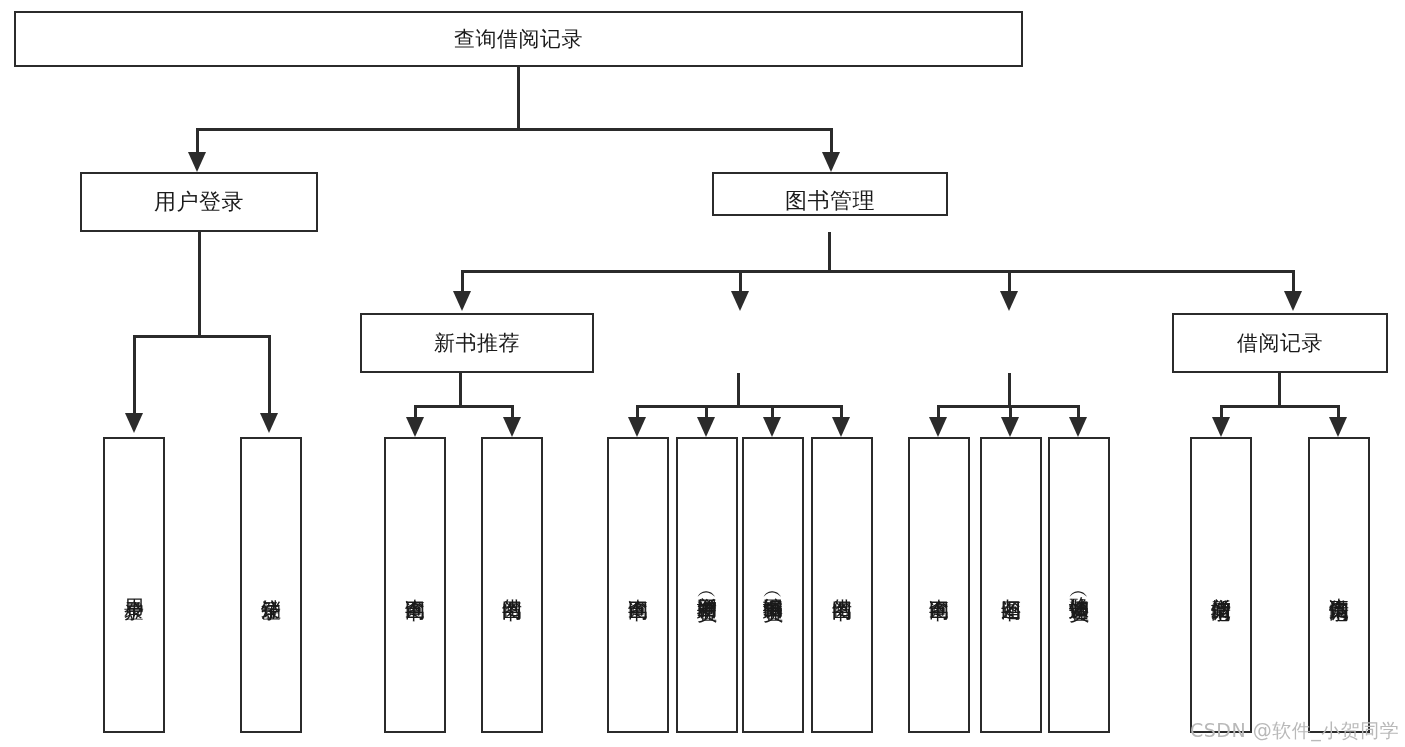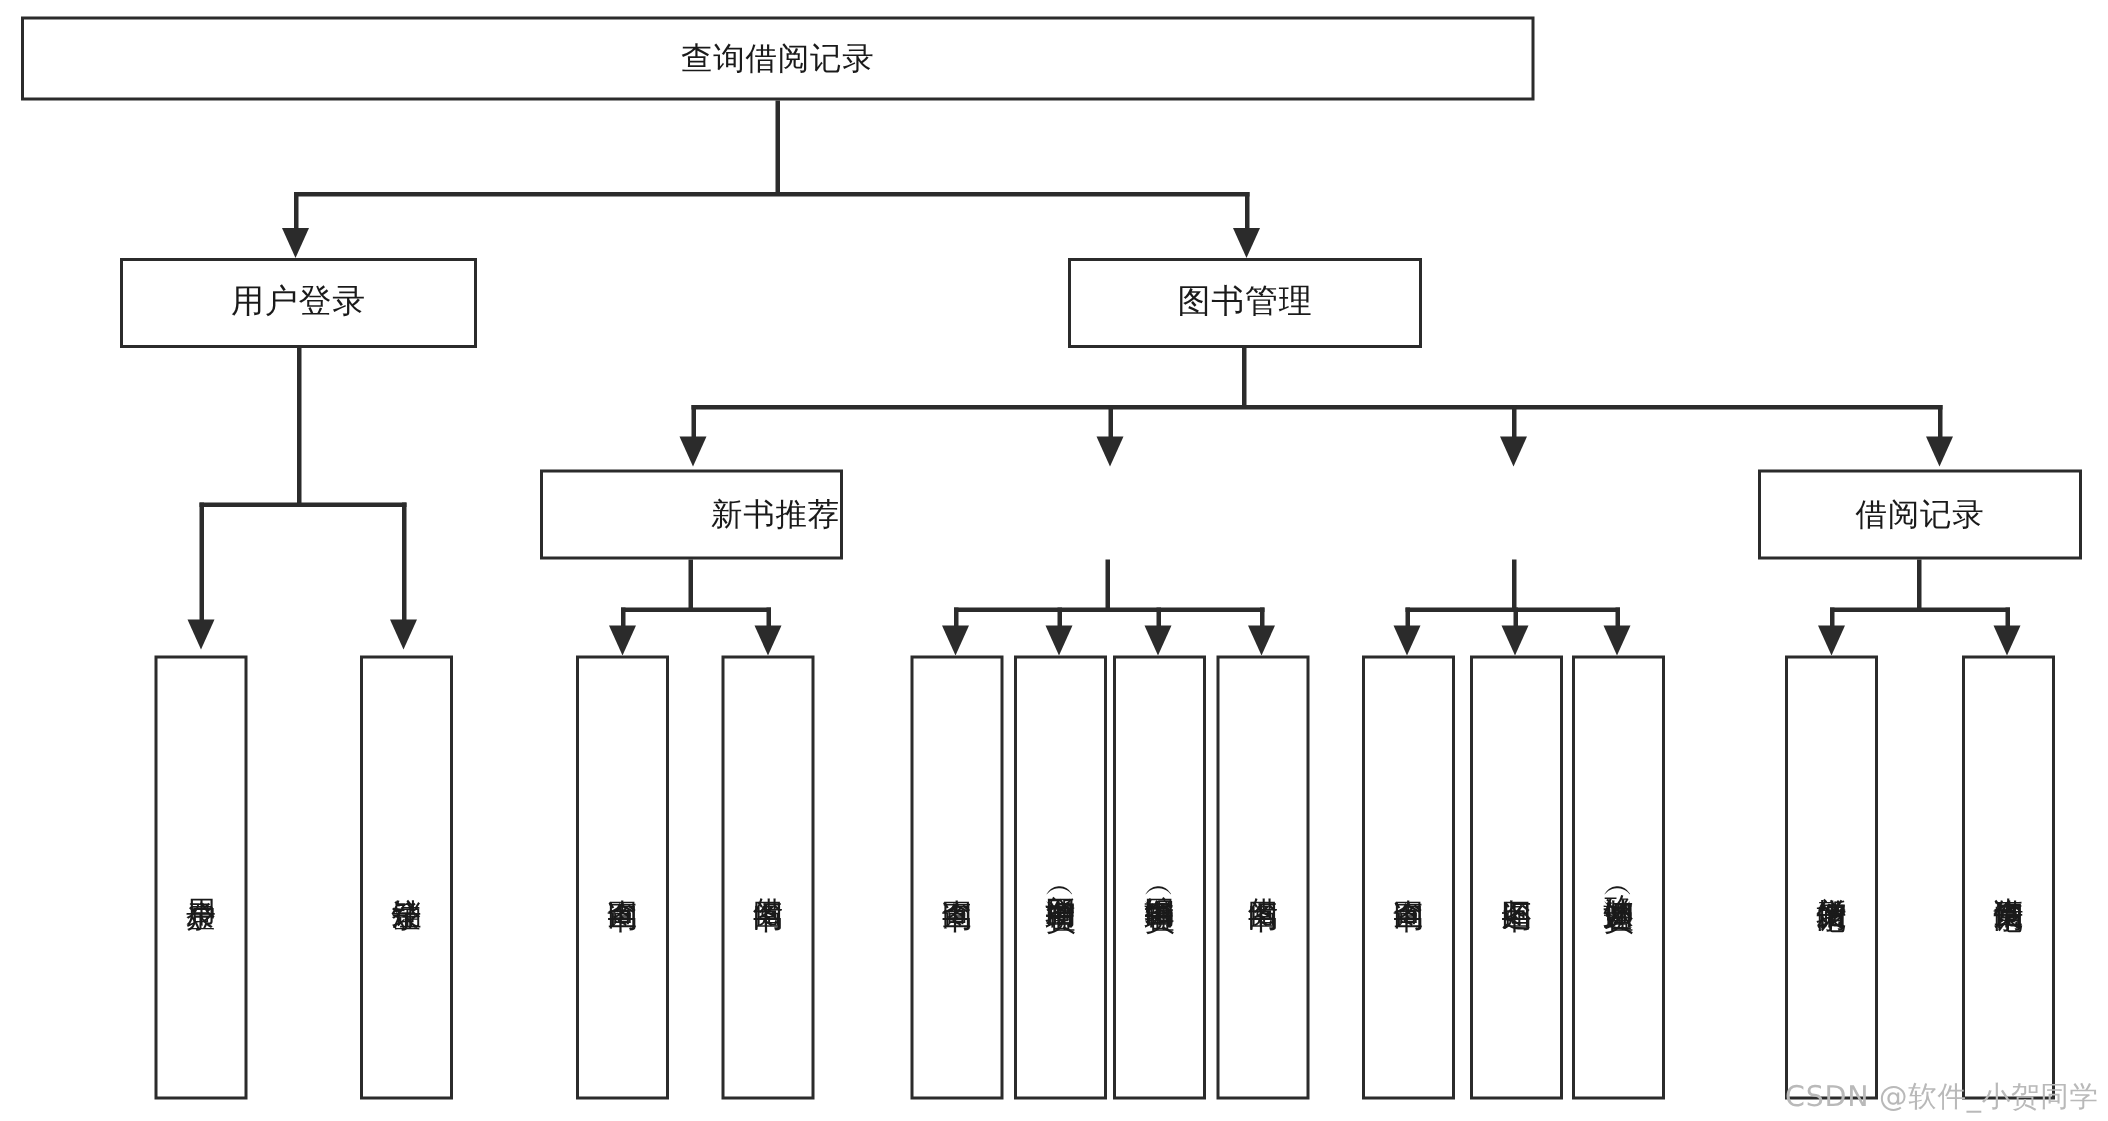--- a/index.html
+++ b/index.html
@@ -96,21 +96,21 @@
   <div class="vline" style="left:196px; top:128px; width:3px; height:26px;"></div>
   <div class="arrow" style="left:188px; top:152px;"></div>
 
   <div class="vline" style="left:830px; top:128px; width:3px; height:26px;"></div>
   <div class="arrow" style="left:822px; top:152px;"></div>
 
   <div class="node horiz lvl1" style="left:80px; top:172px; width:238px; height:60px;">
     <span class="label">用户登录</span>
   </div>
 
-  <div class="node horiz lvl1" style="left:712px; top:172px; width:236px; height:60px;">
+  <div class="node horiz lvl1" style="left:712px; top:172px; width:236px; height:44px;align-items:flex-end;">
     <span class="label">图书管理</span>
   </div>
 
   <div class="vline" style="left:198px; top:232px; width:3px; height:105px;"></div>
   <div class="hline" style="left:133px; top:335px; width:138px; height:3px;"></div>
   <div class="vline" style="left:133px; top:335px; width:3px; height:80px;"></div>
   <div class="arrow" style="left:125px; top:413px;"></div>
   <div class="vline" style="left:268px; top:335px; width:3px; height:80px;"></div>
   <div class="arrow" style="left:260px; top:413px;"></div>
 
@@ -118,21 +118,21 @@
   <div class="hline" style="left:461px; top:270px; width:834px; height:3px;"></div>
   <div class="vline" style="left:461px; top:270px; width:3px; height:22px;"></div>
   <div class="arrow" style="left:453px; top:291px;"></div>
   <div class="vline" style="left:739px; top:270px; width:3px; height:22px;"></div>
   <div class="arrow" style="left:731px; top:291px;"></div>
   <div class="vline" style="left:1008px; top:270px; width:3px; height:22px;"></div>
   <div class="arrow" style="left:1000px; top:291px;"></div>
   <div class="vline" style="left:1292px; top:270px; width:3px; height:22px;"></div>
   <div class="arrow" style="left:1284px; top:291px;"></div>
 
-  <div class="node horiz lvl2" style="left:360px; top:313px; width:202px; height:60px;justify-content:flex-end;">
+  <div class="node horiz lvl2" style="left:360px; top:313px; width:234px; height:60px;">
     <span class="label">新书推荐</span>
   </div>
   <div class="node horiz lvl2" style="left:1172px; top:313px; width:216px; height:60px;">
     <span class="label">借阅记录</span>
   </div>
 
   <div class="vline" style="left:459px; top:373px; width:3px; height:34px;"></div>
   <div class="hline" style="left:414px; top:405px; width:100px; height:3px;"></div>
   <div class="vline" style="left:414px; top:405px; width:3px; height:14px;"></div>
   <div class="arrow" style="left:406px; top:417px;"></div>

